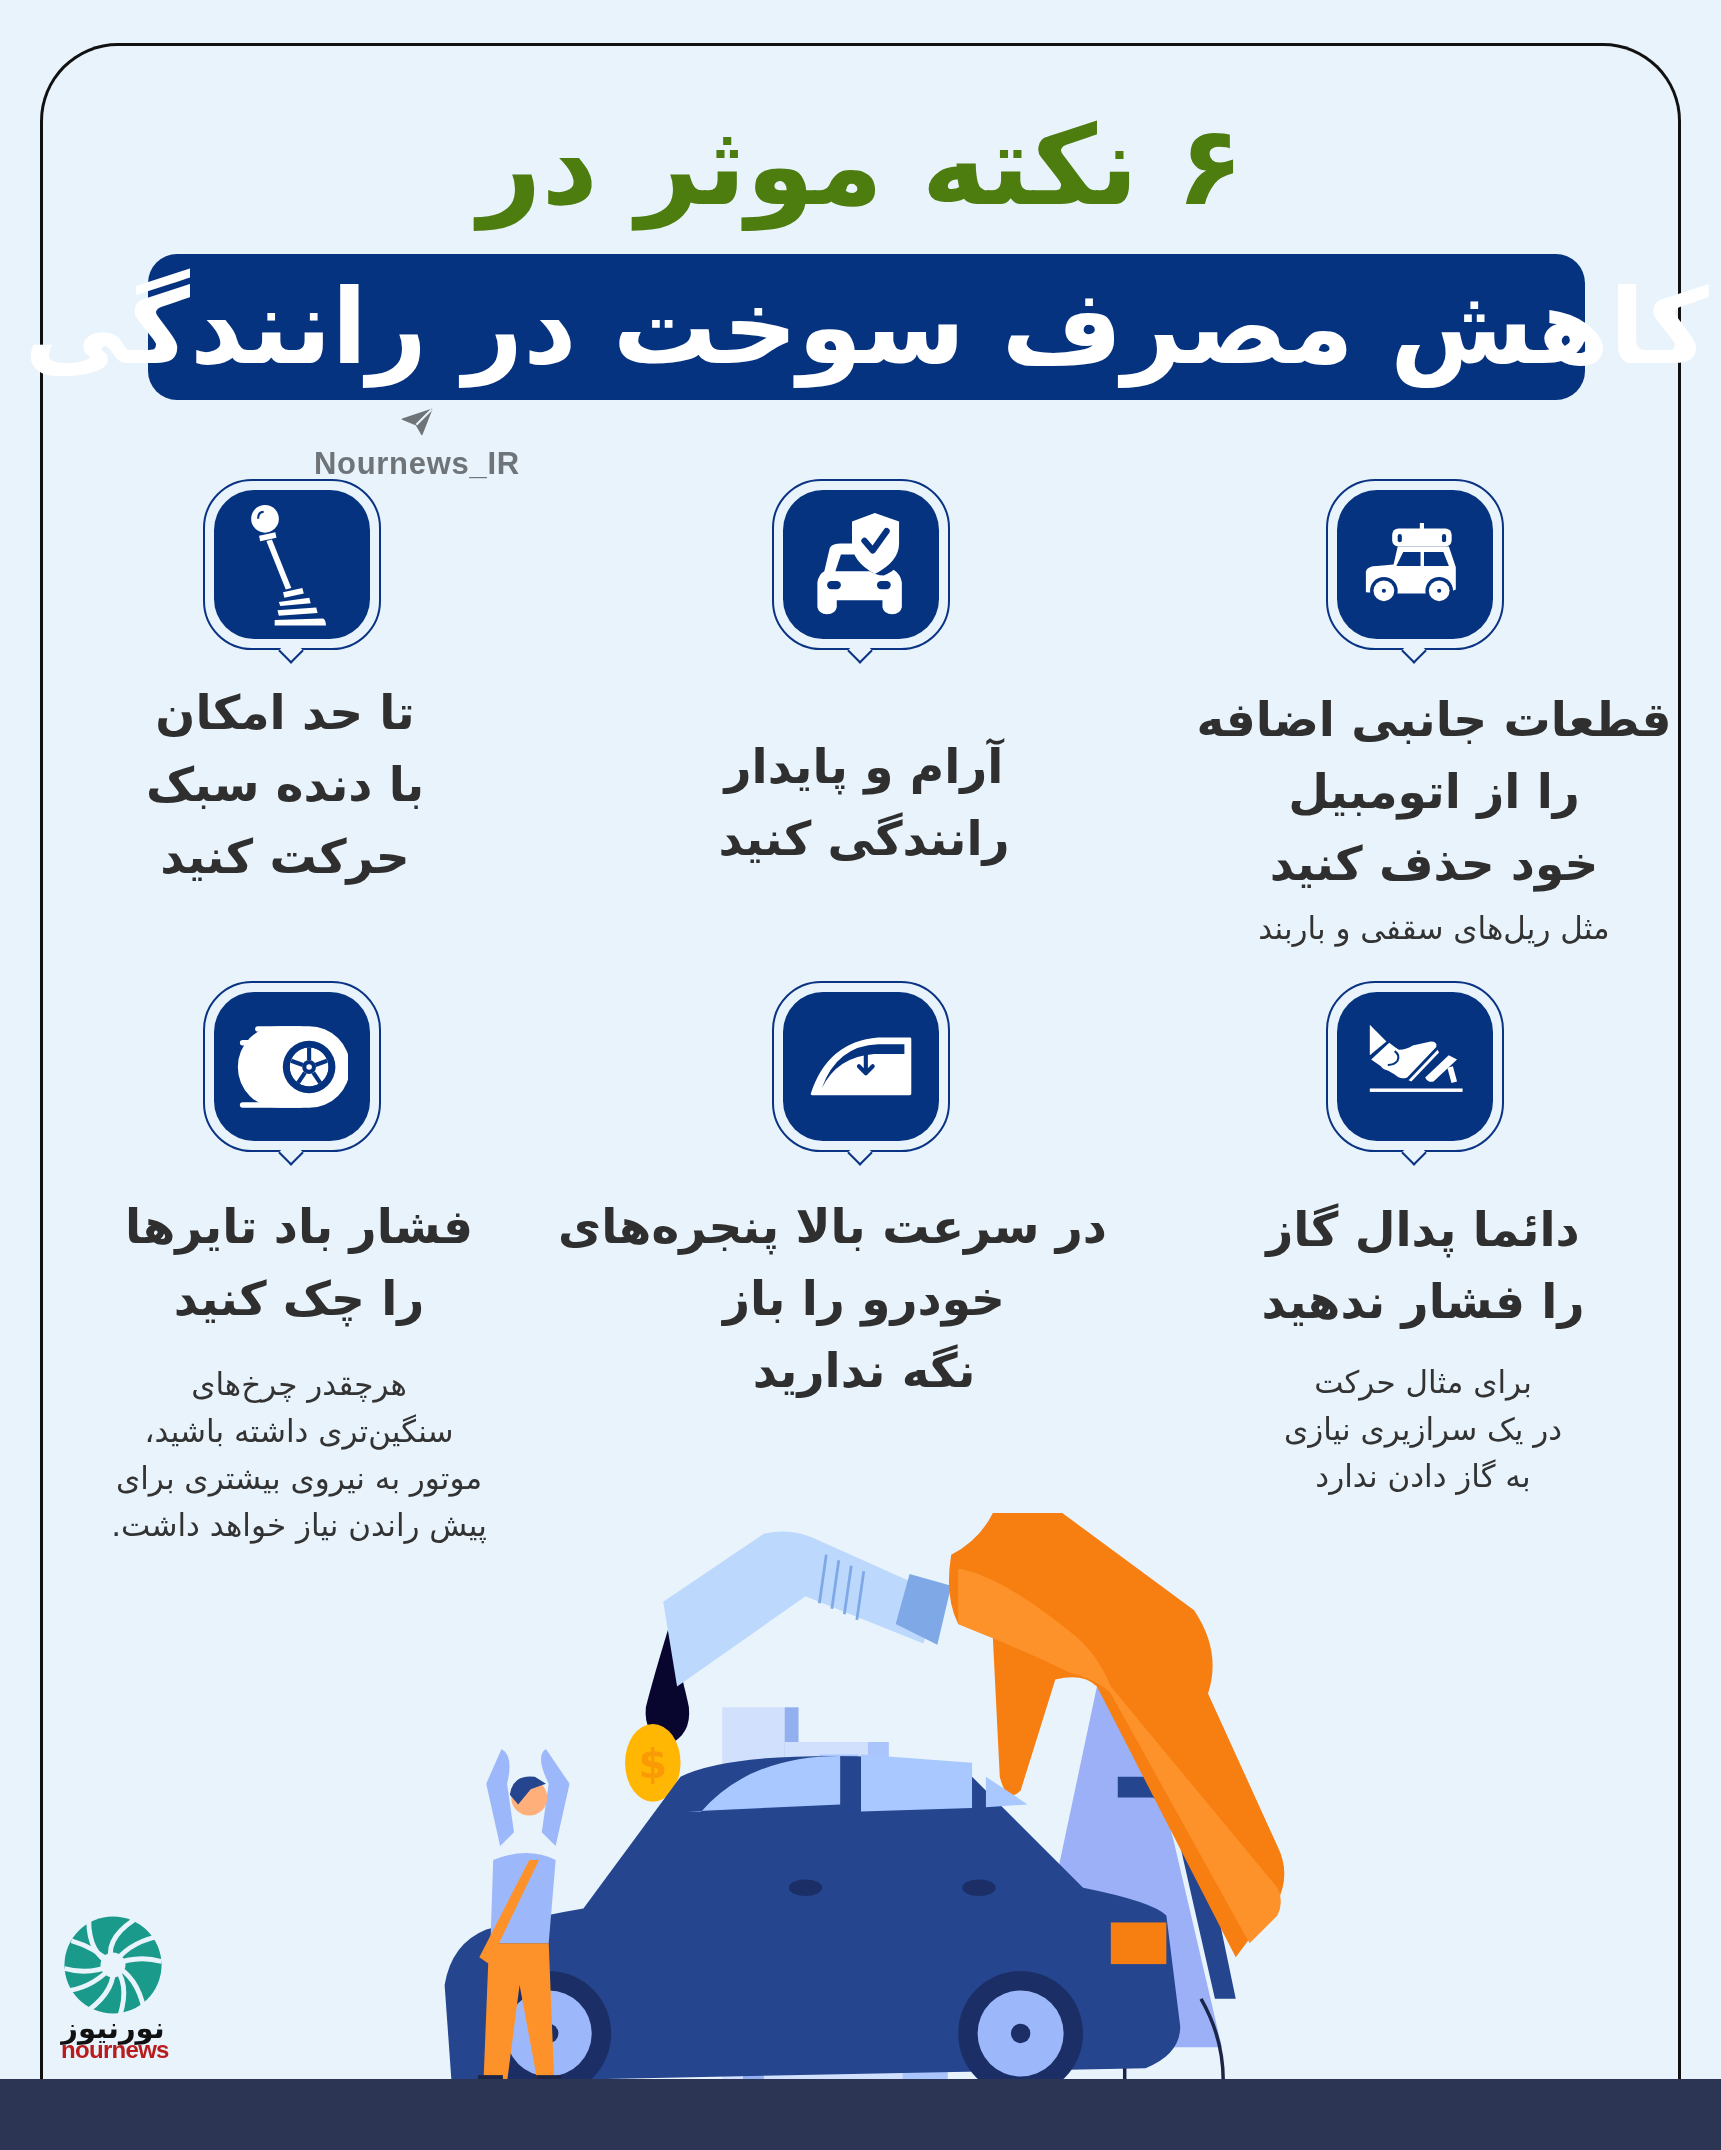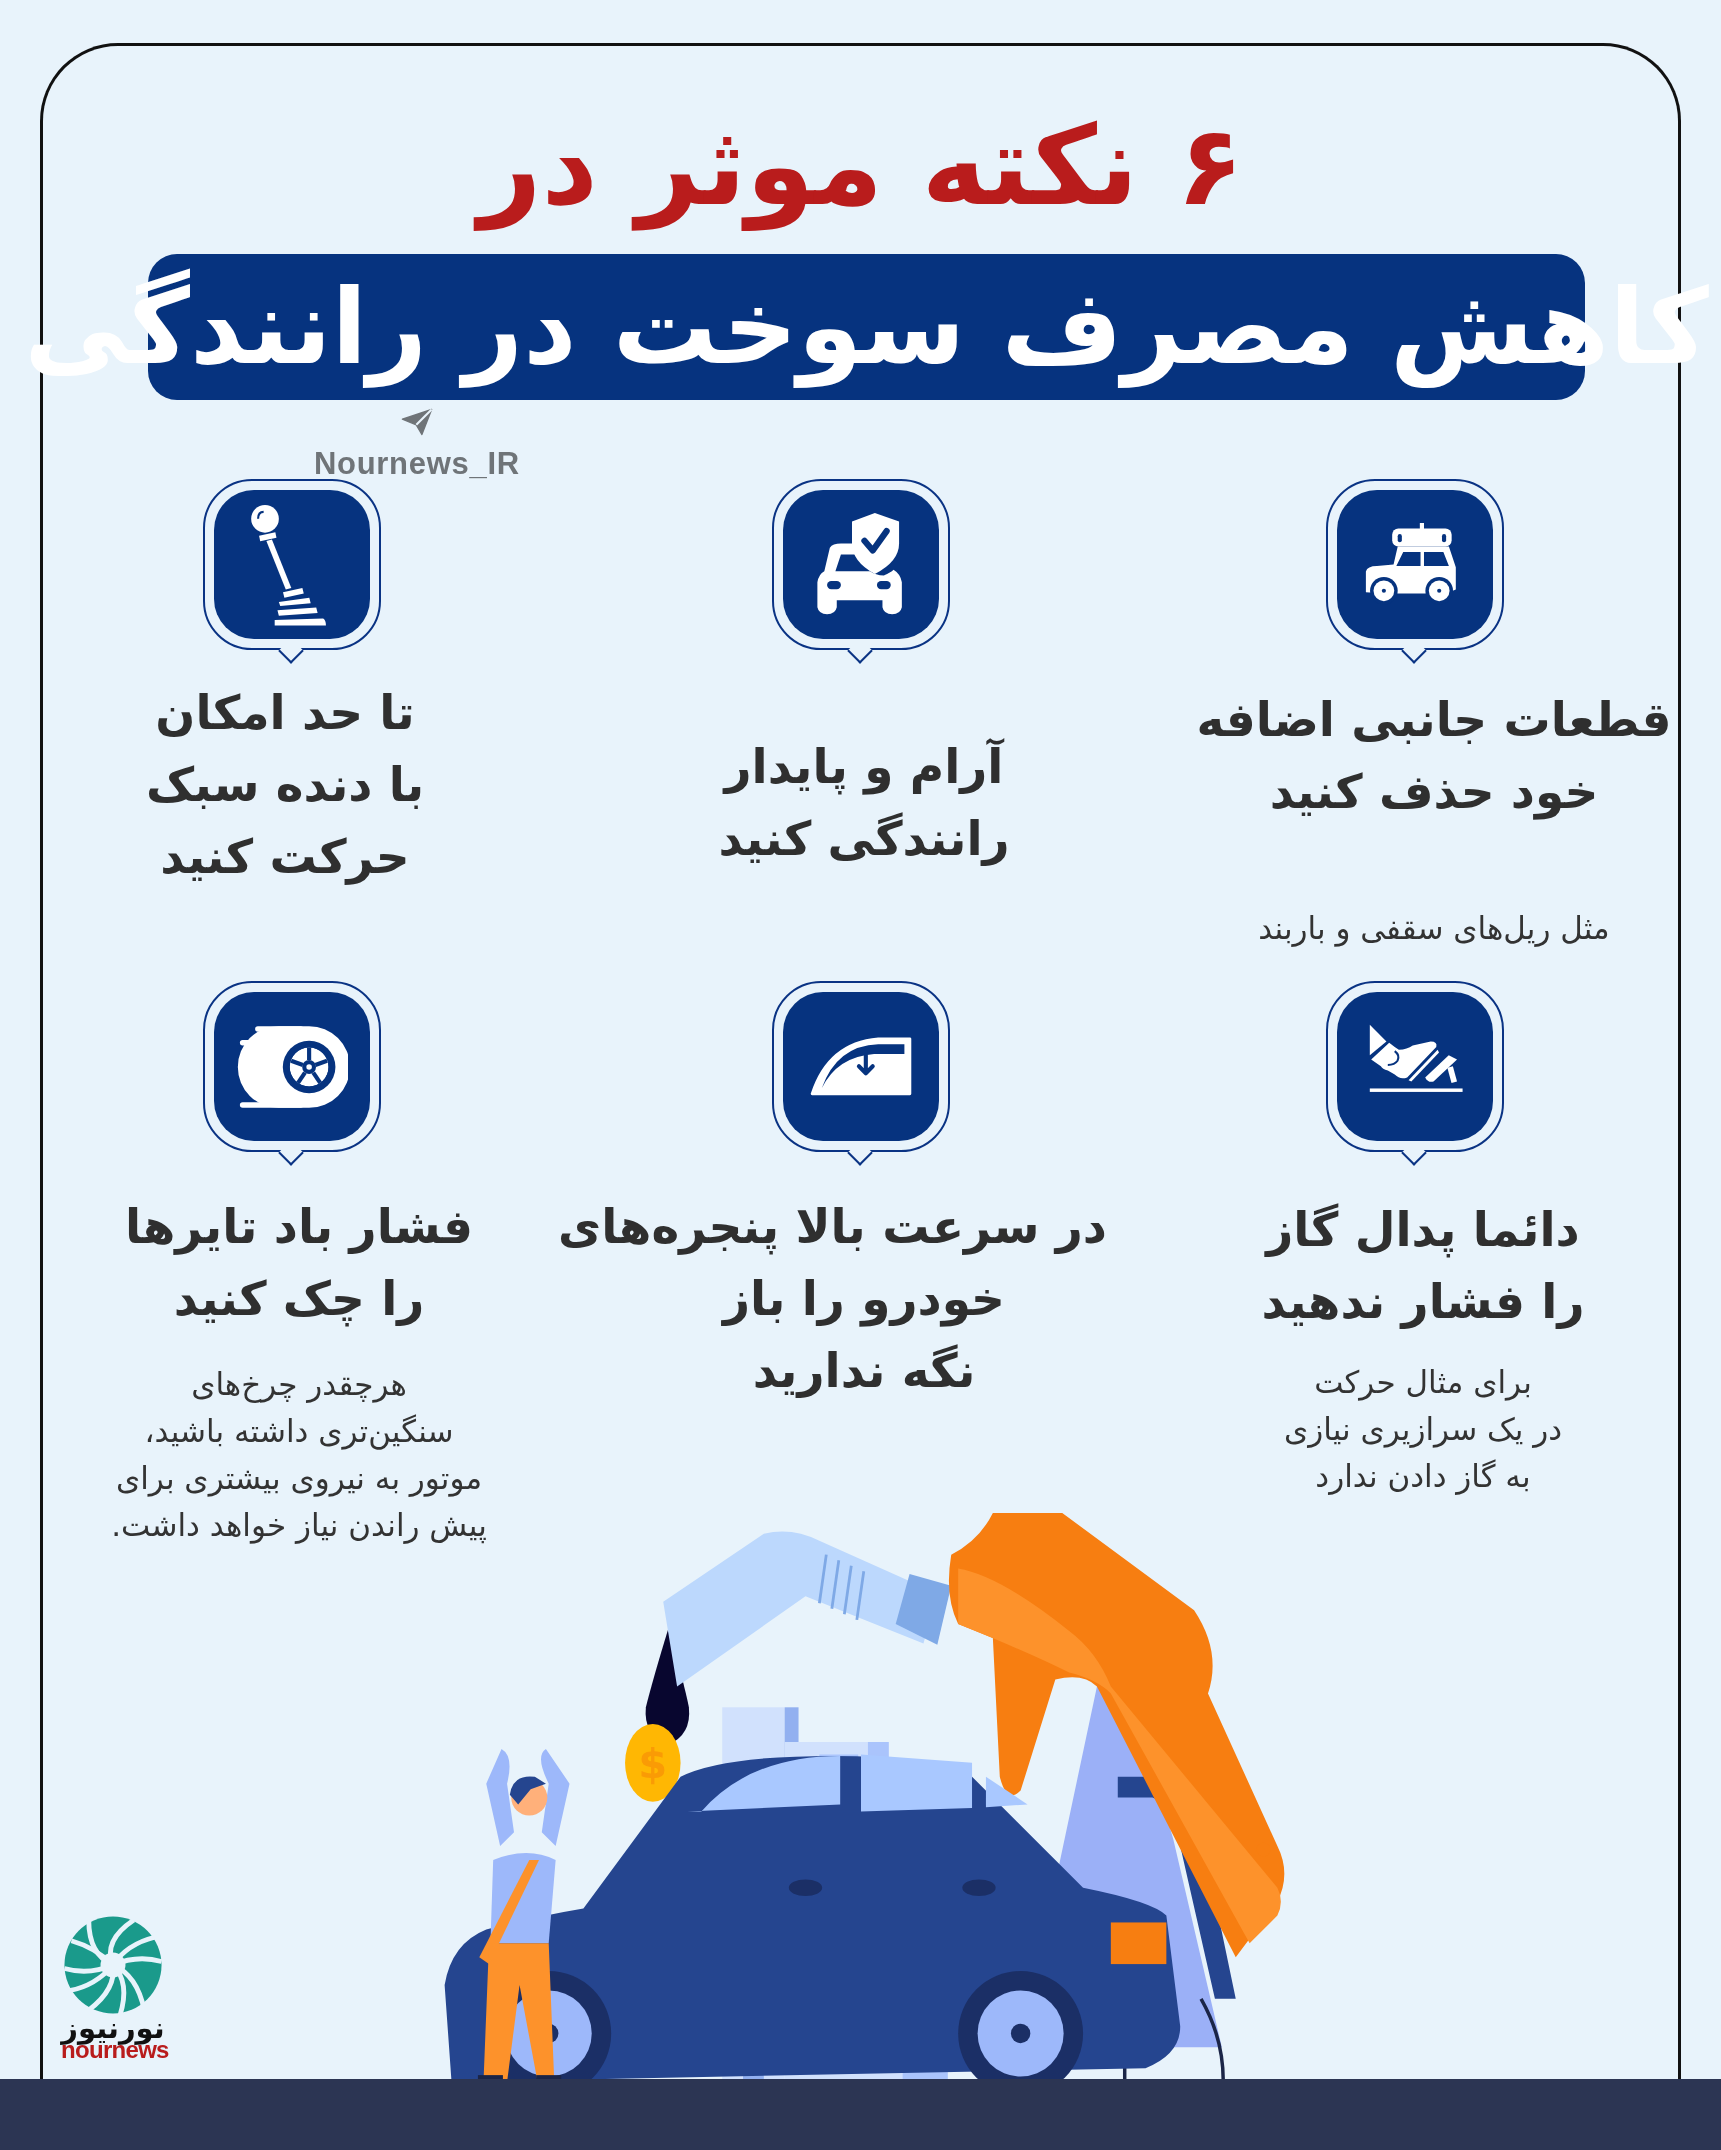--- a/index.html
+++ b/index.html
@@ -8,21 +8,21 @@
     background:#e8f3fb;
     font-family:"DejaVu Sans", sans-serif;
   }
   .frame {
     position:absolute; left:40px; top:43px; width:1641px; height:2152px;
     border:3.5px solid #111; border-radius:78px; box-sizing:border-box;
     border-bottom:none;
   }
   .title-1 {
     position:absolute; left:0; top:104px; width:1722px; text-align:center;
-    font-size:110px; font-weight:bold; color:#b91c1c; direction:rtl;
+    font-size:110px; font-weight:bold; color:#4d7c0f; direction:rtl;
     line-height:125px; letter-spacing:1.4px;
   }
   .banner {
     position:absolute; left:148px; top:254px; width:1437px; height:146px;
     background:#06337f; border-radius:29px;
     display:flex; align-items:center; justify-content:center;
   }
   .banner-text {
     color:#ffffff; font-size:104px; font-weight:bold; direction:rtl; line-height:1;
     white-space:nowrap;
@@ -139,20 +139,21 @@
       <rect x="18" y="46" width="24" height="8" fill="#fff" transform="rotate(-12 30 50)"></rect>
       <path d="M28 56 L36 54 L64 124 L56 126 Z" fill="#fff"></path>
       <path d="M52 130 L80 124 L82 132 L54 138 Z M46 144 L90 138 L92 146 L48 150 Z M44 156 L100 152 L102 160 L46 164 Z M40 170 L110 168 Q114 170 114 178 L40 178 Z" fill="#fff"></path>
     </svg>
   </div>
 </div>
 
 <div class="tip" style="left:1191px; top:684px;">
   <div class="tip-title" style="top:0;">
     <div>قطعات جانبی اضافه</div>
+    <div>را از اتومبیل</div>
     <div>خود حذف کنید</div>
   </div>
   <div class="tip-sub" style="top:221px;">
     <div>مثل ریل‌های سقفی و باربند</div>
   </div>
 </div>
 
 <div class="tip" style="left:621px; top:703px;">
   <div class="tip-title" style="top:12px;margin-top:16px;">
     <div>آرام و پایدار</div>

